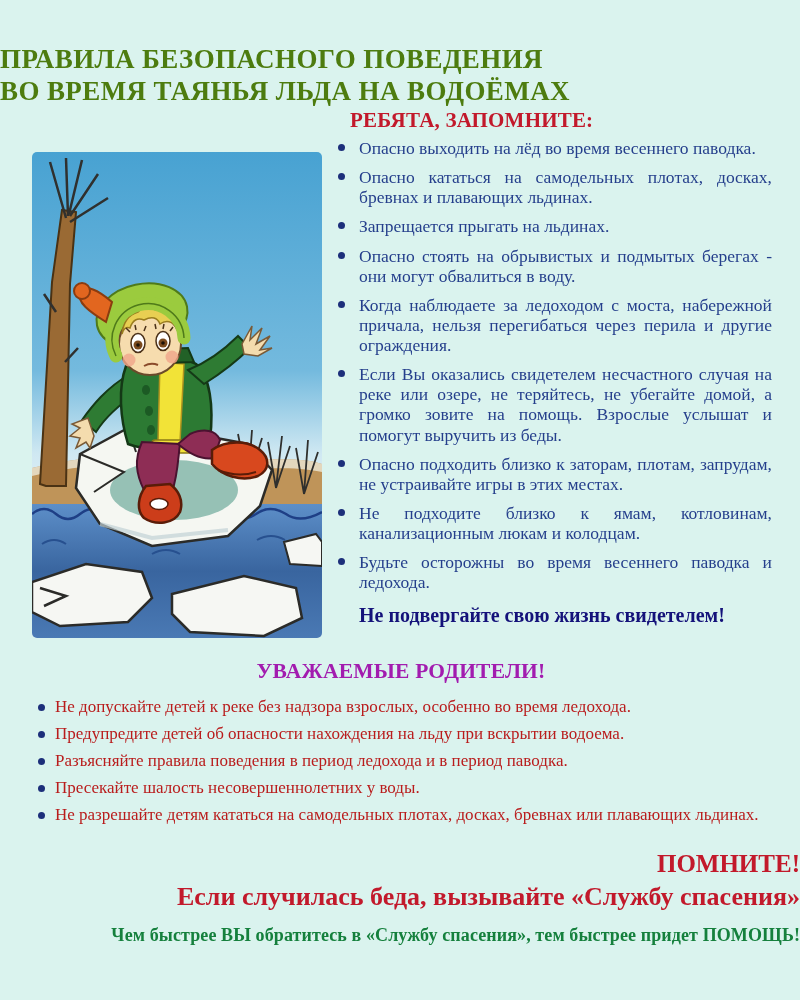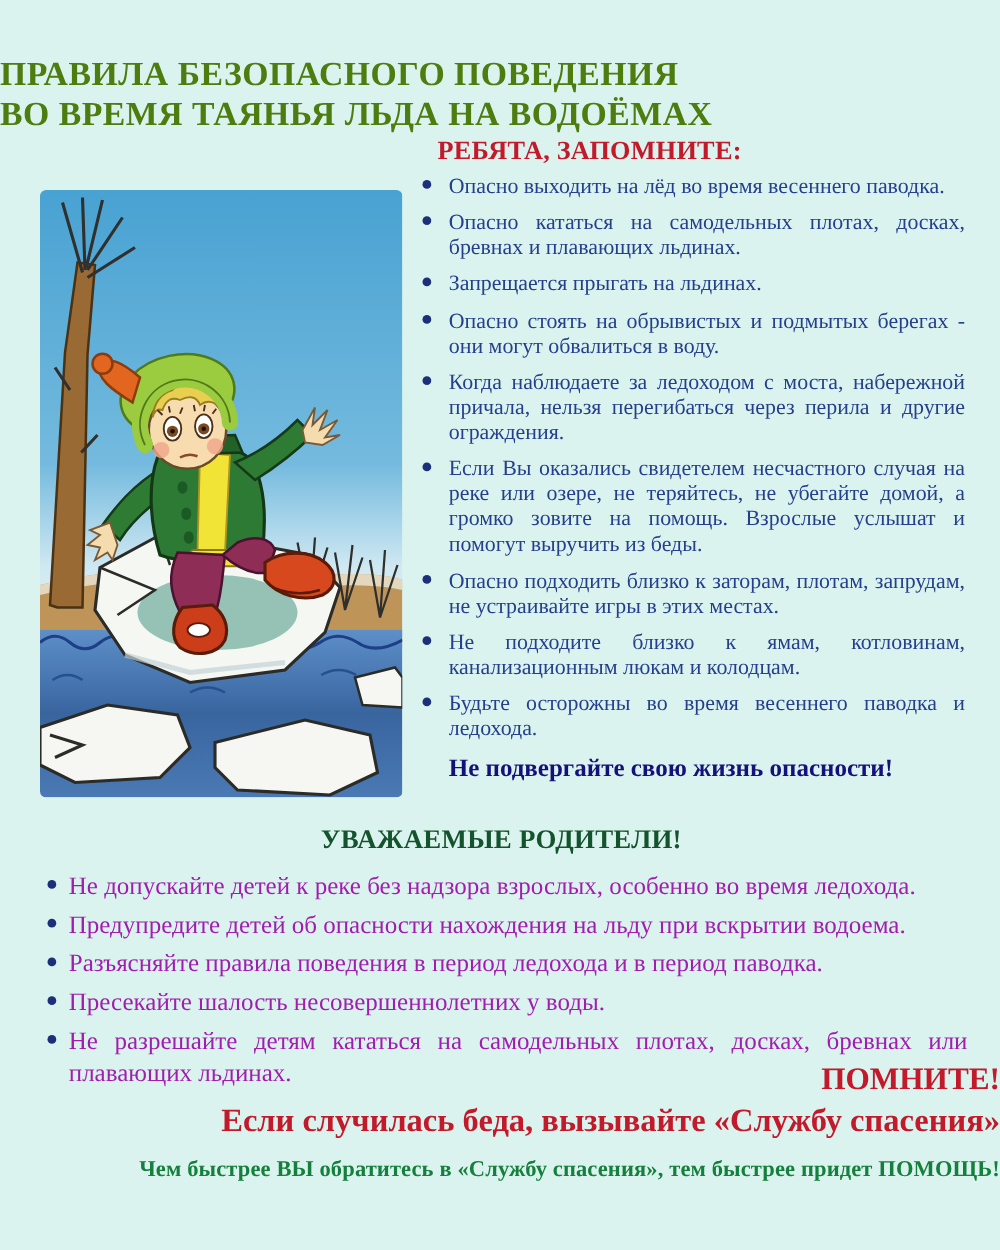--- a/index.html
+++ b/index.html
@@ -47,27 +47,27 @@
   .rules-footer{
     color:#14127a;font-weight:bold;font-size:20px;
     margin-top:12px;padding-left:23px;
   }
 
   
   .parents{
     position:absolute;left:28px;top:659px;width:746px;
   }
   .parents-heading{
-    text-align:center;color:#14532d;font-weight:bold;
+    text-align:center;color:#a21caf;font-weight:bold;
     font-size:21.5px;margin:0 0 12px 0;letter-spacing:.2px;
   }
   ul.plist{list-style:none;margin:0;padding:0;}
   ul.plist li{
     position:relative;padding-left:27px;margin:0 0 5px 0;
-    color:#a21caf;font-size:20px;line-height:1.3;
+    color:#b91c1c;font-size:17px;line-height:1.3;
     text-align:justify;
   }
   ul.plist .dot{left:10px;top:8px;}
 
   
   .reminder{
     position:absolute;left:0;top:849px;width:800px;
     text-align:right;color:#c2192b;font-weight:bold;
   }
   .rem-heading{font-size:25px;line-height:1.2;}
@@ -203,21 +203,21 @@
       <li><span class="dot"></span><span>Опасно выходить на лёд во время весеннего паводка.</span></li>
       <li><span class="dot"></span><span>Опасно кататься на самодельных плотах, досках, бревнах и плавающих льдинах.</span></li>
       <li><span class="dot"></span><span>Запрещается прыгать на льдинах.</span></li>
       <li><span class="dot"></span><span>Опасно стоять на обрывистых и подмытых берегах - они могут обвалиться в воду.</span></li>
       <li><span class="dot"></span><span>Когда наблюдаете за ледоходом с моста, набережной причала, нельзя перегибаться через перила и другие ограждения.</span></li>
       <li><span class="dot"></span><span>Если Вы оказались свидетелем несчастного случая на реке или озере, не теряйтесь, не убегайте домой, а громко зовите на помощь. Взрослые услышат и помогут выручить из беды.</span></li>
       <li><span class="dot"></span><span>Опасно подходить близко к заторам, плотам, запрудам, не устраивайте игры в этих местах.</span></li>
       <li><span class="dot"></span><span>Не подходите близко к ямам, котловинам, канализационным люкам и колодцам.</span></li>
       <li><span class="dot"></span><span>Будьте осторожны во время весеннего паводка и ледохода.</span></li>
     </ul>
-    <div class="rules-footer">Не подвергайте свою жизнь опасности!</div>
+    <div class="rules-footer">Не подвергайте свою жизнь свидетелем!</div>
   </div>
 
   <div class="parents">
     <div class="parents-heading">УВАЖАЕМЫЕ РОДИТЕЛИ!</div>
     <ul class="plist">
       <li><span class="dot"></span><span>Не допускайте детей к реке без надзора взрослых, особенно во время ледохода.</span></li>
       <li><span class="dot"></span><span>Предупредите детей об опасности нахождения на льду при вскрытии водоема.</span></li>
       <li><span class="dot"></span><span>Разъясняйте правила поведения в период ледохода и в период паводка.</span></li>
       <li><span class="dot"></span><span>Пресекайте шалость несовершеннолетних у воды.</span></li>
       <li><span class="dot"></span><span>Не разрешайте детям кататься на самодельных плотах, досках, бревнах или плавающих льдинах.</span></li>

